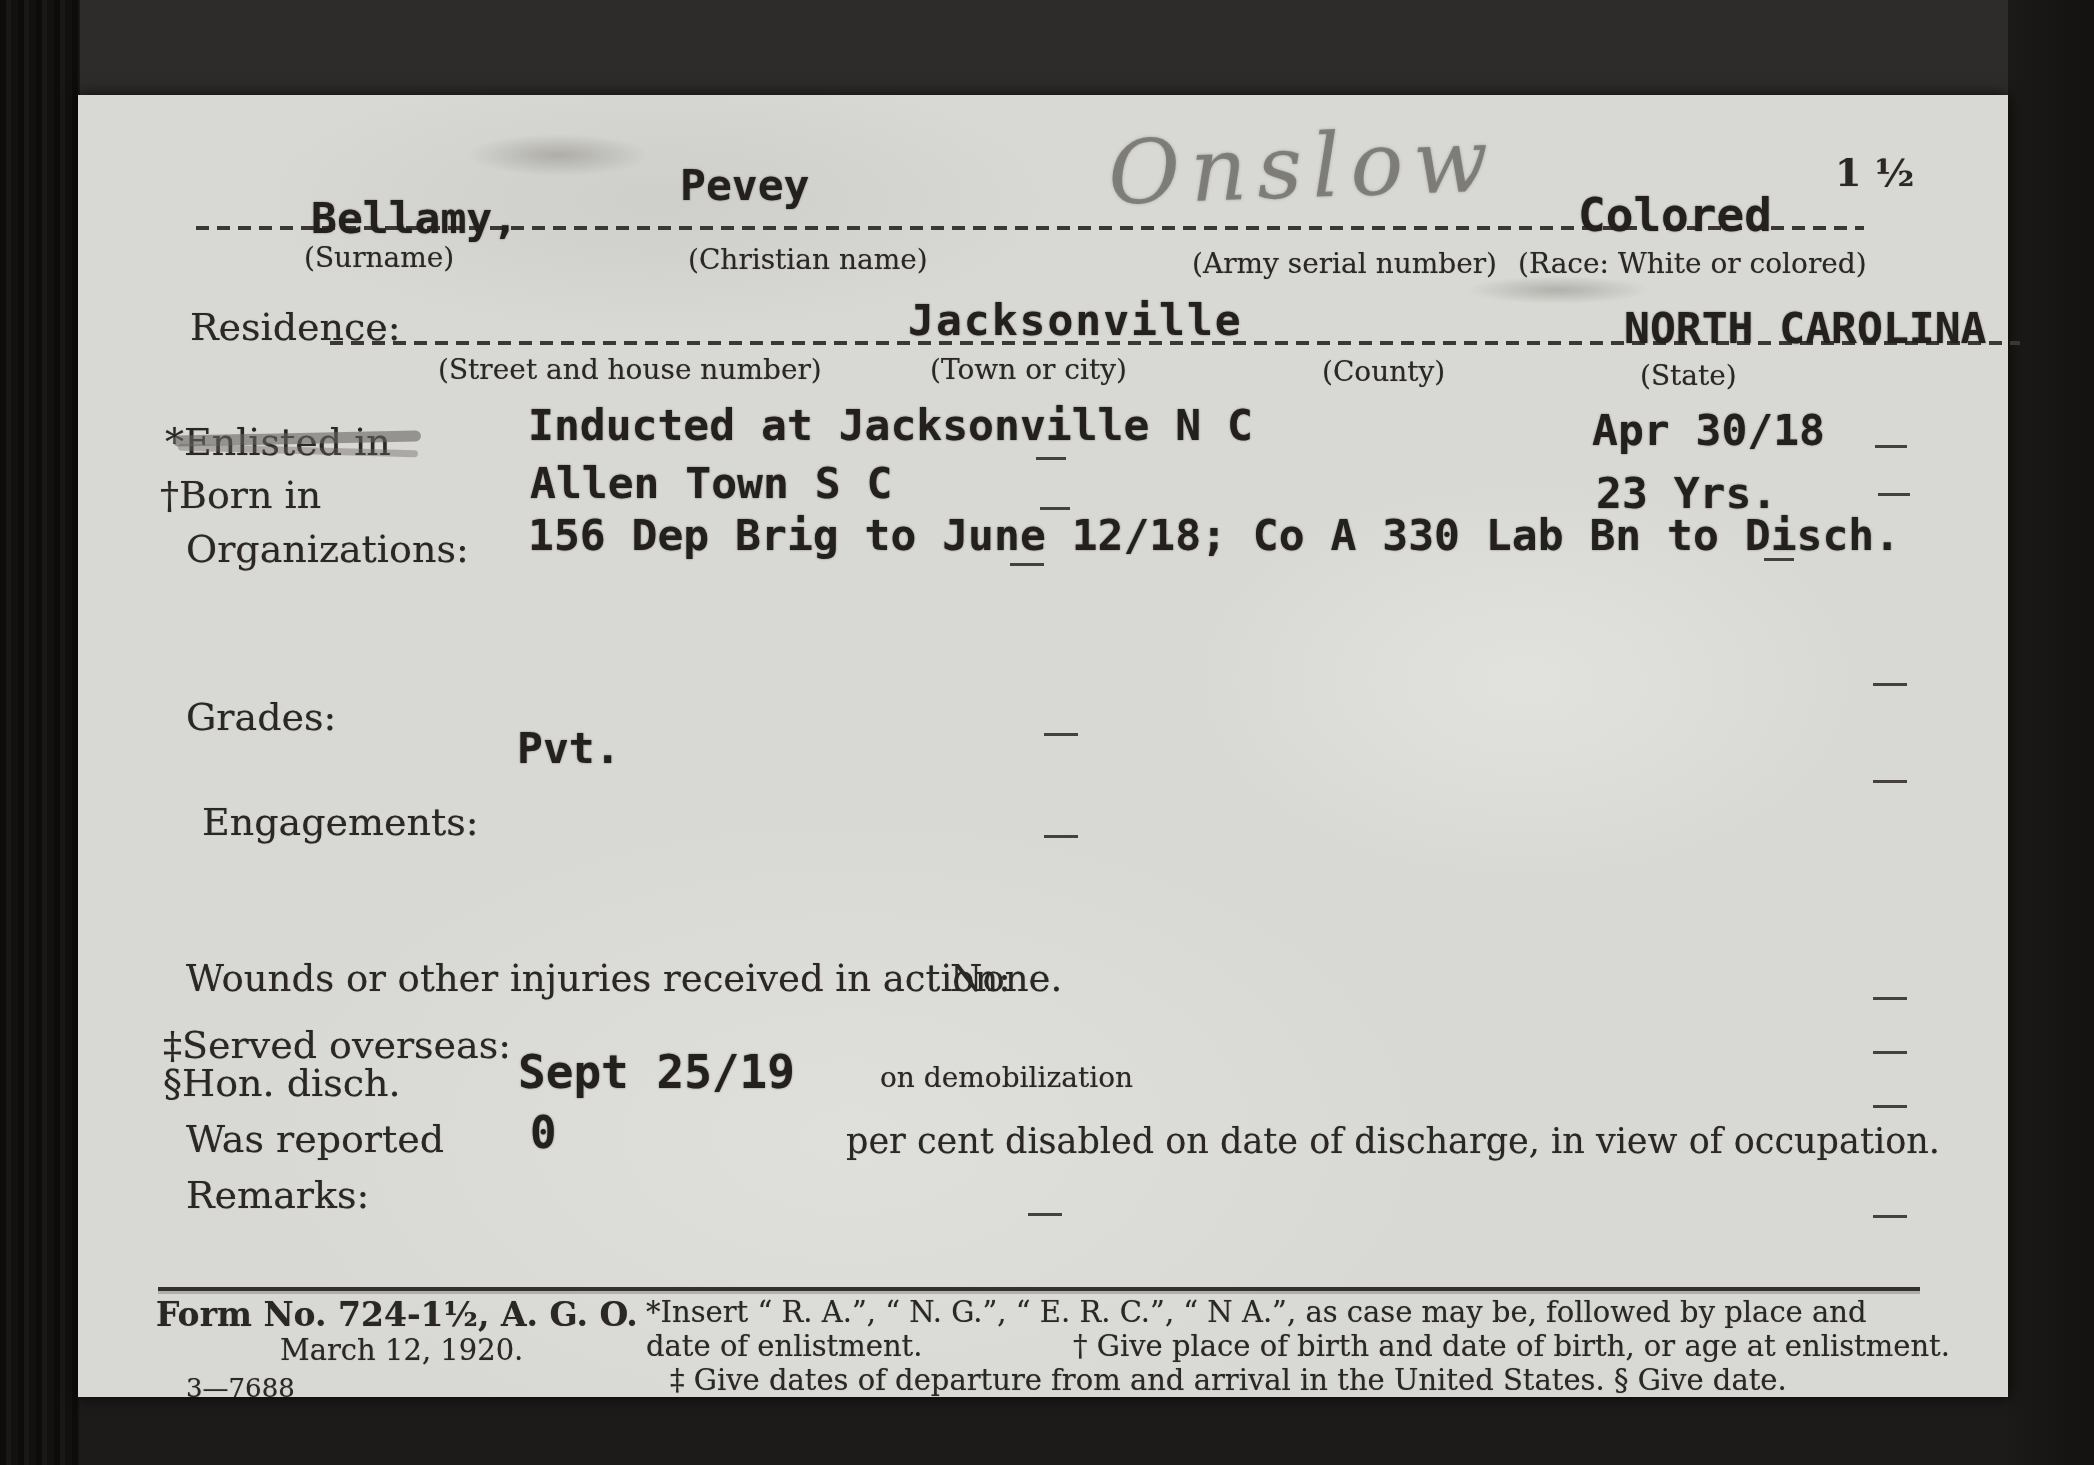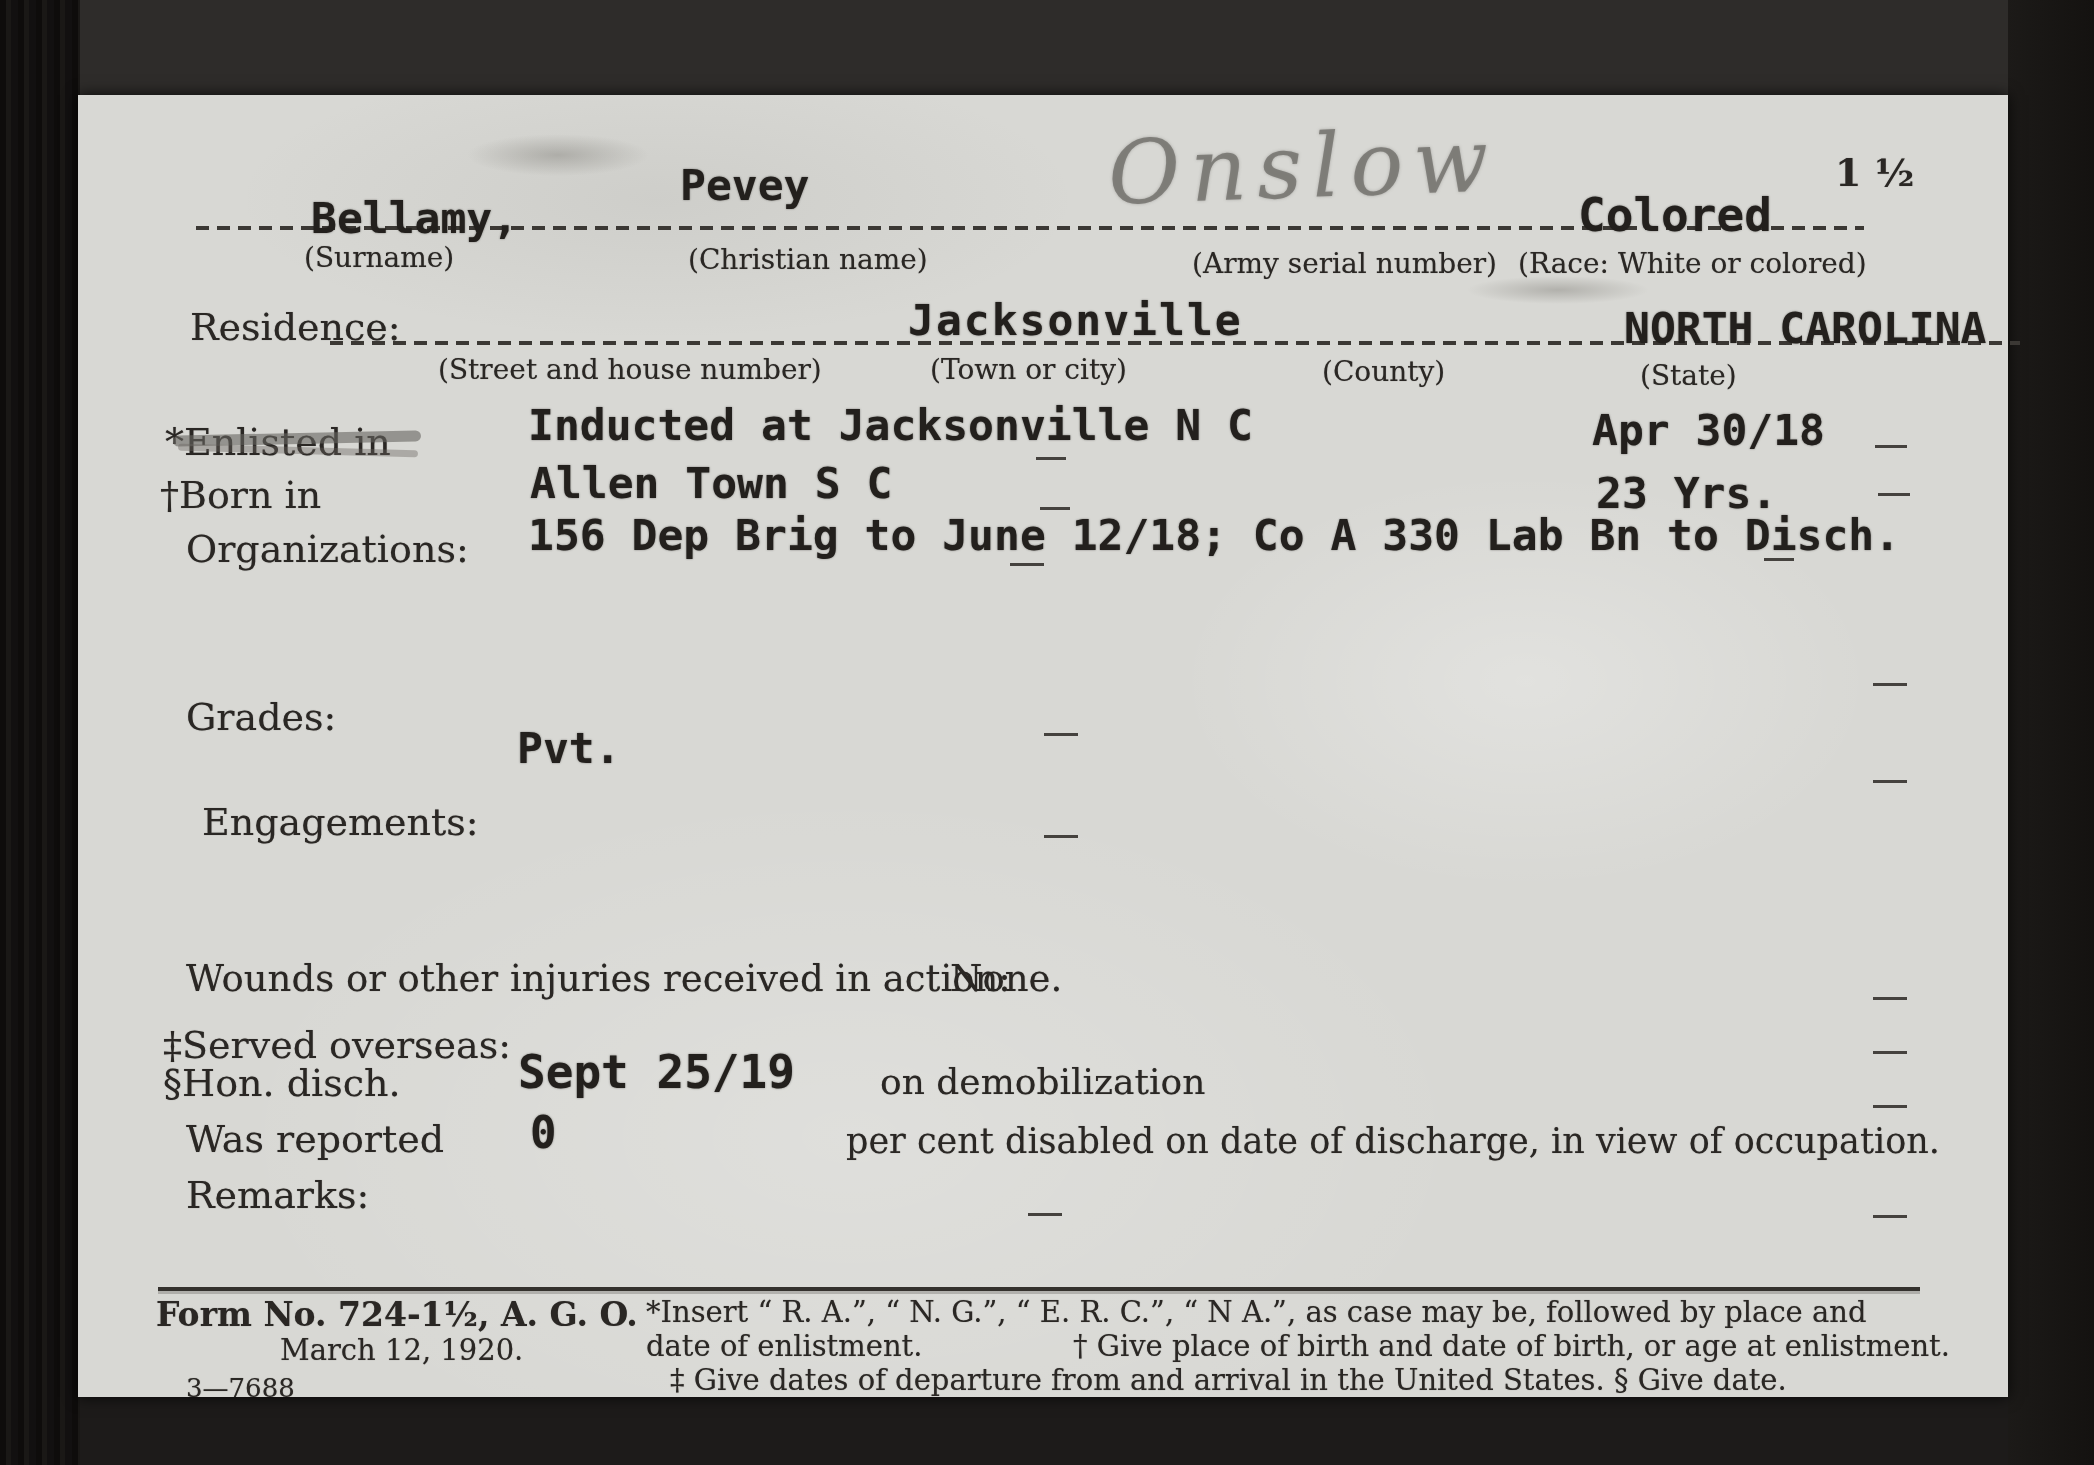--- a/index.html
+++ b/index.html
@@ -153,21 +153,21 @@
 
     <span class="printed" style="left:108px;top:862px;font-size:37px;">Wounds or other injuries received in action:</span>
     <span class="printed" style="left:872px;top:862px;font-size:37px;">None.</span>
     <div class="dashmark" style="left:1795px;top:902px;width:34px;"></div>
 
     <span class="printed field-label" style="left:85px;top:912px;margin-top:16px;">‡Served overseas:</span>
     <div class="dashmark" style="left:1795px;top:956px;width:34px;"></div>
 
     <span class="printed field-label" style="left:85px;top:966px;">§Hon. disch.</span>
     <span class="typed" style="left:440px;top:950px;font-size:46px;">Sept 25/19</span>
-    <span class="printed" style="left:802px;top:966px;font-size:36px;">on demobilization</span>
+    <span class="printed" style="left:802px;top:966px;font-size:28px;">on demobilization</span>
     <div class="dashmark" style="left:1795px;top:1010px;width:34px;"></div>
 
     <span class="printed field-label" style="left:108px;top:1022px;">Was reported</span>
     <span class="typed" style="left:452px;top:1012px;font-size:44px;">0</span>
     <span class="printed" style="left:768px;top:1026px;font-size:35px;">per cent disabled on date of discharge, in view of occupation.</span>
 
     <span class="printed field-label" style="left:108px;top:1078px;">Remarks:</span>
     <div class="dashmark" style="left:950px;top:1118px;width:34px;"></div>
     <div class="dashmark" style="left:1795px;top:1120px;width:34px;"></div>
 

